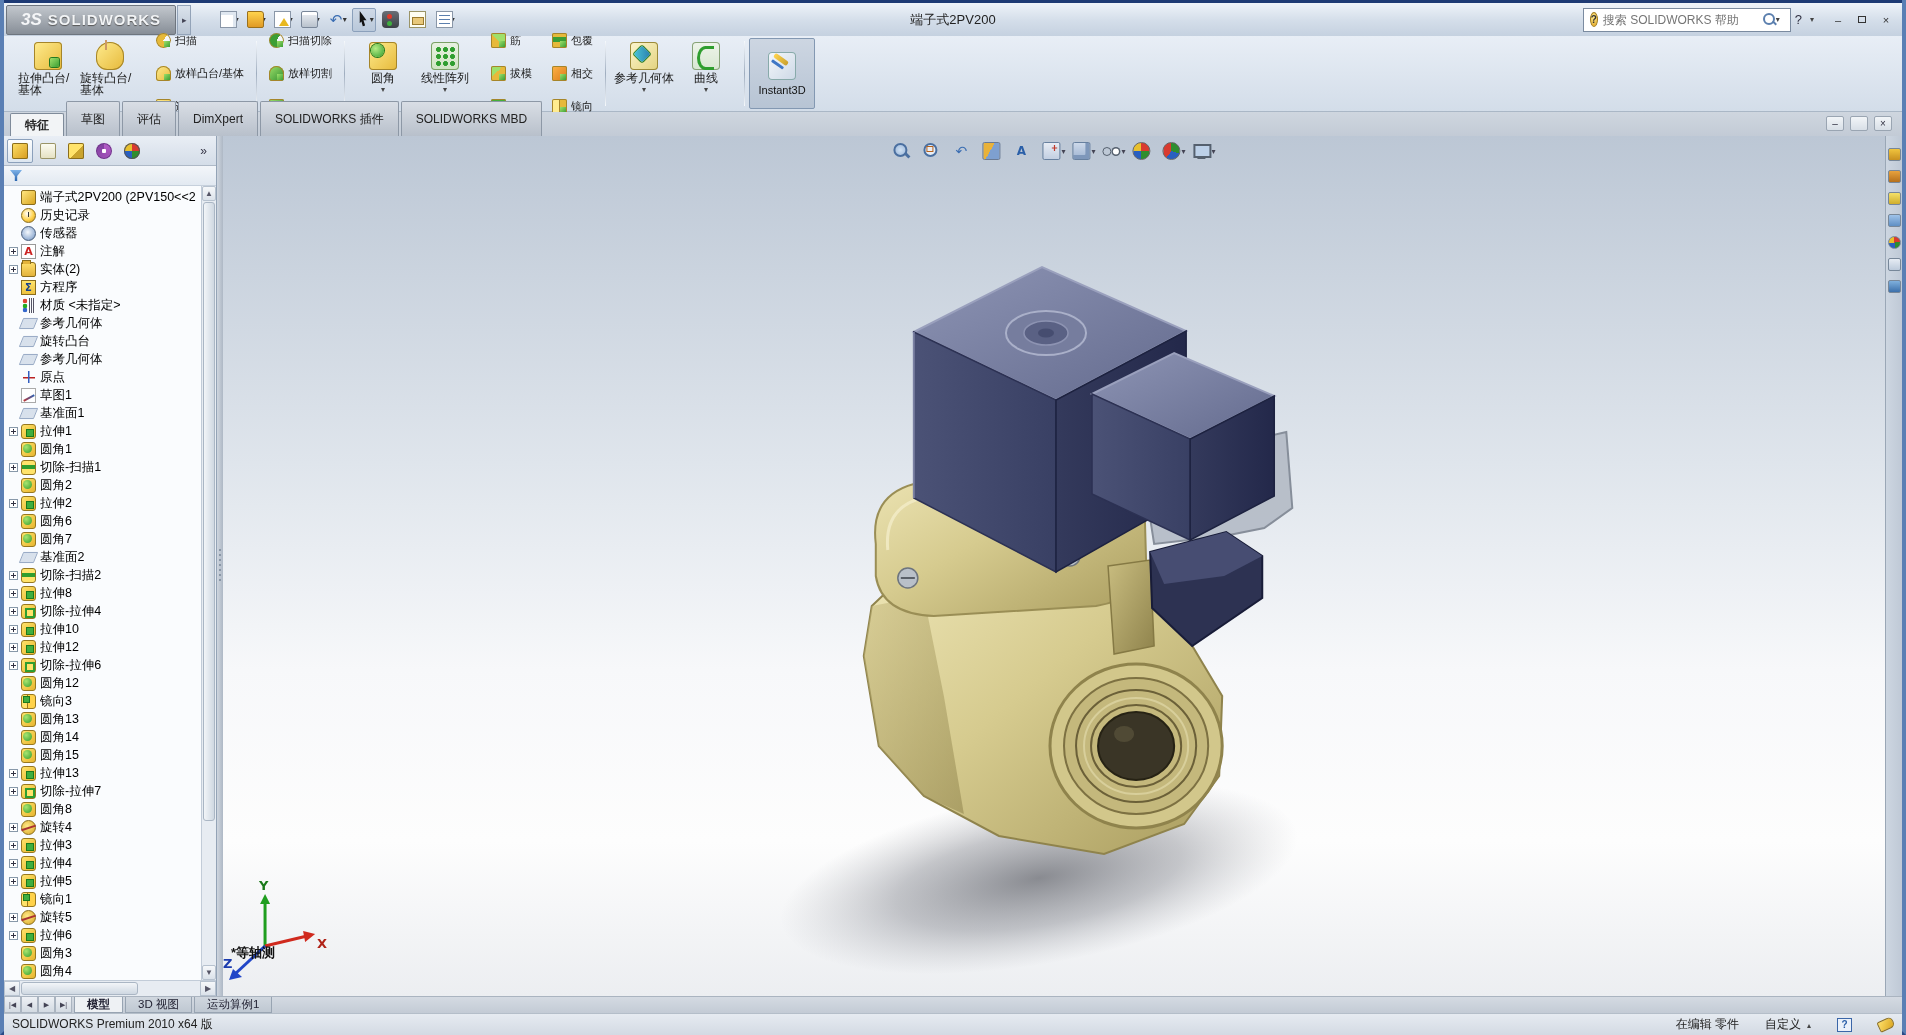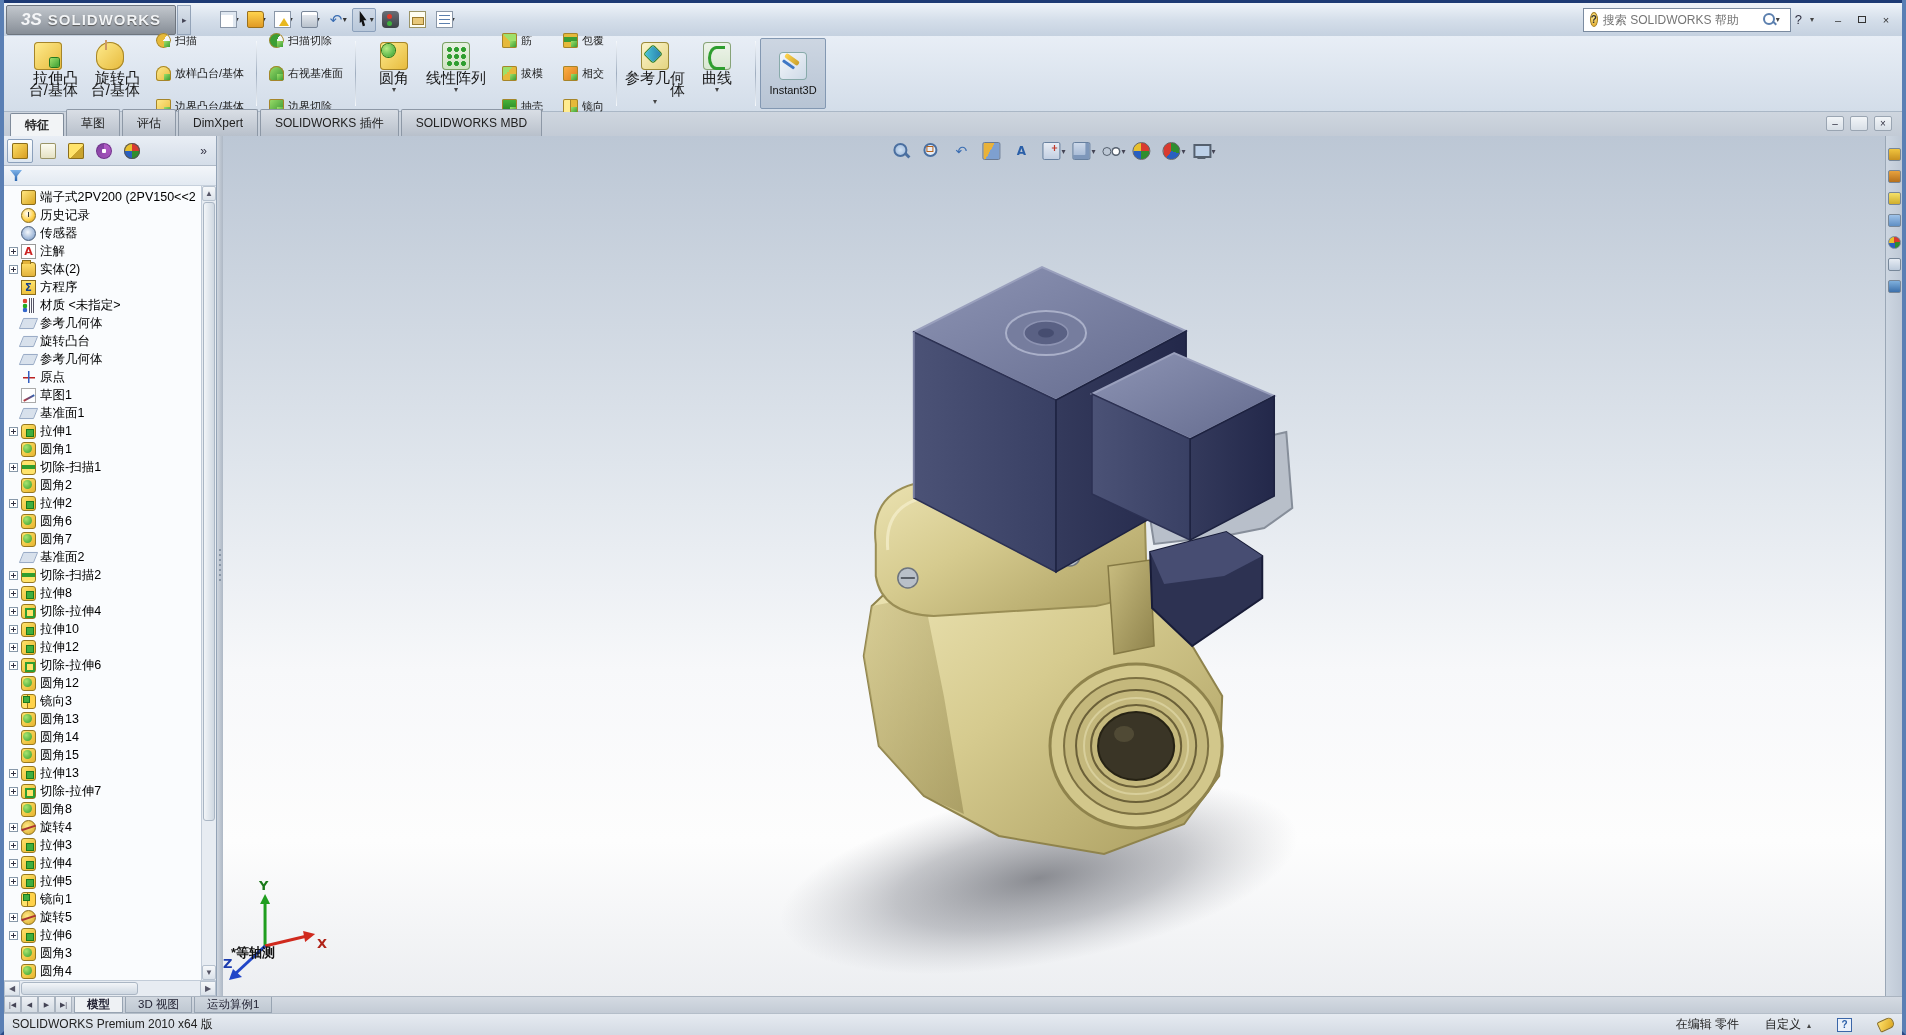--- a/index.html
+++ b/index.html
@@ -25,21 +25,21 @@
   .mag::after{content:"";position:absolute;left:9px;top:9px;width:5px;height:2px;background:#5b7fae;transform:rotate(45deg)}
   .tb-caret{font-size:8px;color:#444;margin:0 4px}
   .win-btns{display:flex;align-items:center;gap:4px;margin:0 6px 0 10px}
   .wbtn{width:20px;height:16px;display:flex;align-items:center;justify-content:center;font-size:11px;color:#333}
   .wbtn .rsq{width:8px;height:7px;border:1px solid #333}
   
   .ribbon{height:76px;background:linear-gradient(#e8eef6,#d3dde9);border-bottom:1px solid #aab7c6;display:flex;align-items:stretch;padding:2px 4px 2px 8px}
   .rgroup{display:flex;align-items:stretch;gap:2px;padding:1px 6px}
   .rdiv{width:1px;background:linear-gradient(#f6f9fc,#9fadbf,#f6f9fc);margin:3px 2px}
   .rbig{width:60px;display:flex;flex-direction:column;align-items:center;justify-content:flex-start;padding-top:3px;border-radius:3px}
-  .rbig .lbl{font-size:15px;line-height:12px;text-align:right;margin-top:2px;color:#1a1a1a}
+  .rbig .lbl{font-size:12px;line-height:12px;text-align:left;margin-top:2px;color:#1a1a1a}
   .rbig .drop{font-size:8px;color:#444;margin-top:1px}
   .rcol{display:flex;flex-direction:column;justify-content:center;gap:18px}
   .rsmall{display:flex;align-items:center;gap:4px;height:20px;padding:0 4px;border-radius:2px}
   .rsmall .lbl{font-size:11px;white-space:nowrap;color:#1a1a1a}
   .instant{width:66px;margin-left:2px;background:linear-gradient(#cdd6e2,#b7c4d4);border:1px solid #8398b2;border-radius:2px;display:flex;flex-direction:column;align-items:center;justify-content:center;gap:4px}
   .instant .lbl{font-size:11px}
   
   .ricon{width:28px;height:28px;position:relative;border-radius:4px;background:linear-gradient(135deg,#ffec8f,#e6b93a);box-shadow:inset 0 0 0 1px #a5852a}
   .ricon::after{content:"";position:absolute;right:3px;bottom:3px;width:9px;height:9px;border-radius:2px;background:linear-gradient(135deg,#9ee06a,#3b9e34);box-shadow:0 0 0 1px #217a20}
   .ricon.revolve-boss{border-radius:50% 50% 40% 40%}.ricon.revolve-boss::after{left:9px;top:-2px;bottom:auto;width:2px;height:10px;background:#c96;border-radius:0;box-shadow:none}
@@ -64,21 +64,21 @@
   .sicon.lofted-cut{background:linear-gradient(135deg,#9ee06a,#2f8e2f)}
   .sicon.boundary-cut{background:linear-gradient(135deg,#9ee06a,#2f8e2f)}
   .sicon.rib{background:linear-gradient(45deg,#e6b93a 50%,#9ee06a 50%)}
   .sicon.draft{background:linear-gradient(135deg,#9ee06a 40%,#e6b93a 40%)}
   .sicon.shell{background:linear-gradient(#49b53c,#1f7a1f)}
   .sicon.wrap{background:linear-gradient(#e6b93a 30%,#3b9e34 30% 60%,#e6b93a 60%)}
   .sicon.intersect{background:linear-gradient(135deg,#ffb347,#d97a1a)}
   .sicon.mirror-f{background:linear-gradient(90deg,#ffec8f 45%,#a5852a 45% 55%,#e6b93a 55%)}
   
   .tabrow{height:24px;background:linear-gradient(#cfd6df,#c3cbd6);display:flex;align-items:flex-end;padding-left:6px;position:relative}
-  .rtab{height:27px;padding:0 14px;display:flex;align-items:center;font-size:12px;color:#222;background:linear-gradient(#d9dee5,#b8c0cb);border:1px solid #8d98a6;border-bottom:0;margin-right:2px;border-radius:2px 2px 0 0}
+  .rtab{height:35px;padding:0 14px;display:flex;align-items:center;font-size:12px;color:#222;background:linear-gradient(#d9dee5,#b8c0cb);border:1px solid #8d98a6;border-bottom:0;margin-right:2px;border-radius:2px 2px 0 0}
   .rtab.active{background:#f2f4f6;font-weight:bold;height:23px;border-color:#7f8b9a}
   .docbtns{position:absolute;right:8px;top:3px;display:flex;gap:6px;align-items:center}
   .dbtn{width:18px;height:15px;border:1px solid #9aa5b2;background:linear-gradient(#f2f5f8,#d8dfe7);display:flex;align-items:center;justify-content:center;font-size:10px;color:#334;border-radius:2px}
   
   .main{display:flex;height:860px}
   .left-panel{width:213px;background:#f7f9fb;border-right:1px solid #93a3b6;display:flex;flex-direction:column}
   .fm-toolbar{height:30px;background:linear-gradient(#e9eef5,#d4dde8);display:flex;align-items:center;gap:2px;padding:0 3px;border-bottom:1px solid #aeb9c7}
   .fmbtn{width:26px;height:24px;border:1px solid transparent;border-radius:2px;display:flex;align-items:center;justify-content:center}
   .fmbtn.active{background:linear-gradient(#fdfefe,#dce6f0);border-color:#8ba0bb}
   .fmi{width:16px;height:16px;border-radius:2px}
@@ -192,20 +192,21 @@
 <body>
 
 <div class="window">
 
   <div class="titlebar">
     <div class="logo">
       <span class="logo-mark">3S</span>
       <span class="logo-text">SOLIDWORKS</span>
     </div>
     <div class="logo-exp">▸</div>
+    <div class="doc-title">端子式2PV200</div>
     <div class="qtools">
 
     <div class="qt">
           <span class="qi new-doc-icon"></span>
           <span class="qt-arrow">▾</span>
         </div>
         <div class="qt">
           <span class="qi open-icon"></span>
           <span class="qt-arrow">▾</span>
         </div>
@@ -287,21 +288,21 @@
     <div class="rdiv"></div>
     <div class="rgroup">
         <div class="rcol">
 
     <div class="rsmall">
           <span class="sicon swept-cut"></span>
           <span class="lbl">扫描切除</span>
         </div>
           <div class="rsmall">
           <span class="sicon lofted-cut"></span>
-          <span class="lbl">右视基准面</span>
+          <span class="lbl">放样切割</span>
         </div>
           <div class="rsmall">
           <span class="sicon boundary-cut"></span>
           <span class="lbl">边界切除</span>
         </div>
         </div>
       </div>
     <div class="rdiv"></div>
     <div class="rgroup">
 

